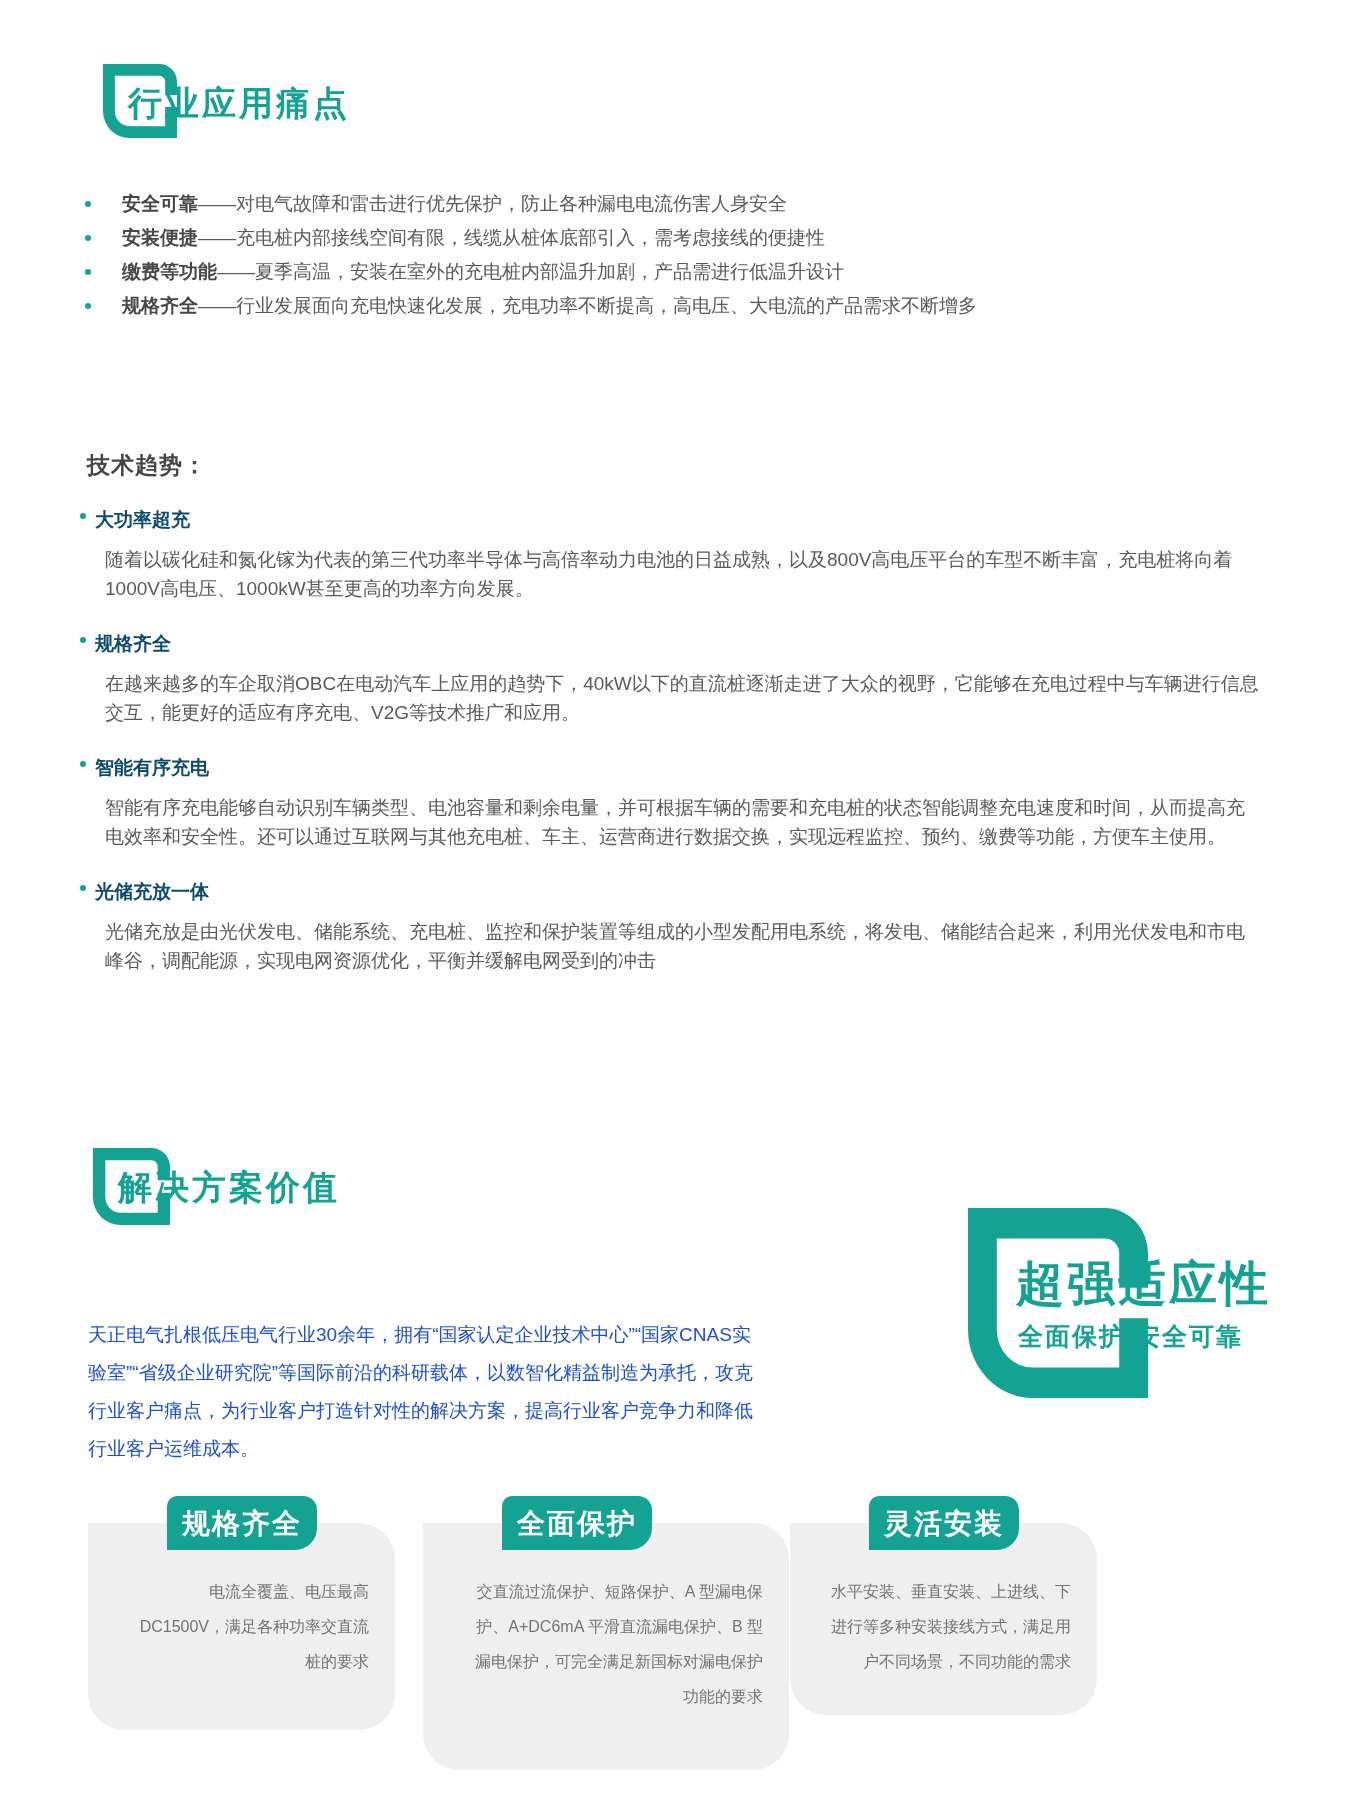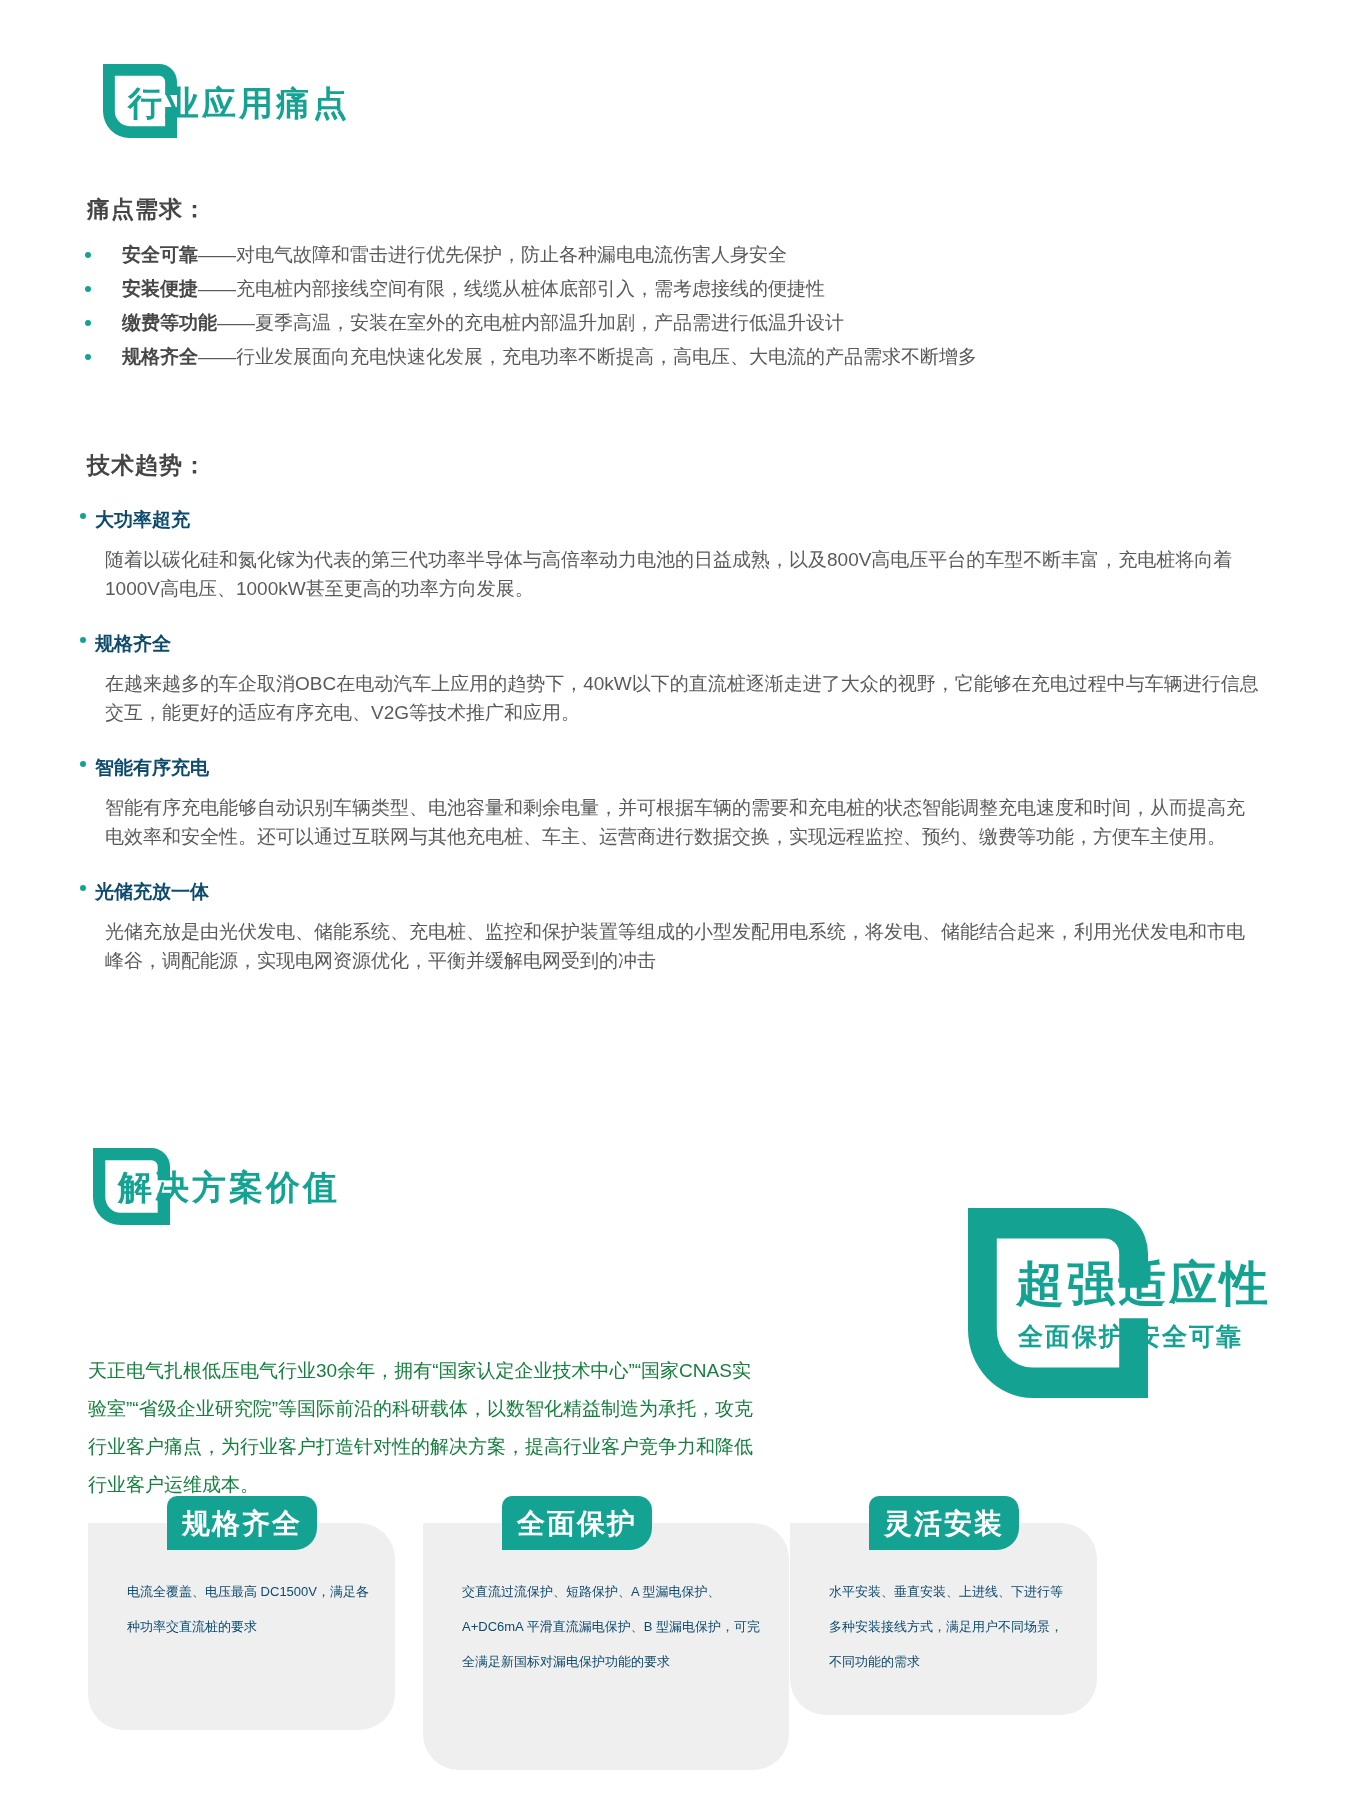--- a/index.html
+++ b/index.html
@@ -27,54 +27,53 @@
   .pain ul{list-style:none;margin:0;padding:0;}
   .pain li{position:relative;padding-left:42px;margin-bottom:14px;font-size:19px;line-height:20px;color:#5a5a5a;}
   .pain li b{color:#474747;}
   .dot{position:absolute;left:5px;top:7px;width:6px;height:6px;border-radius:50%;background:#14a393;}
   .trends{top:450px;}
   .trends .blk-heading{margin-bottom:26px;}
   .t-title{position:relative;padding-left:15px;margin:0 0 12px 0;font-size:19px;font-weight:bold;color:#0c4a6e;}
   .t-title .dot{left:0;top:6px;}
   .t-body{margin:0 0 28px 25px;width:1155px;font-size:19px;line-height:29px;color:#5a5a5a;}
   
-  .intro{position:absolute;left:88px;top:1352px;width:672px;font-size:19px;line-height:38px;color:#15803d;margin:0;}
+  .intro{position:absolute;left:88px;top:1316px;width:672px;font-size:19px;line-height:38px;color:#1d4ed8;margin:0;}
   .highlight{position:absolute;left:0;top:0;}
   .hl-icon{position:absolute;left:968px;top:1208px;}
   .hl-icon svg{width:180px;height:190px;}
   .hl-title{position:absolute;left:1016px;top:1252px;font-size:48px;font-weight:bold;color:#14a393;letter-spacing:3px;white-space:nowrap;}
   .hl-sub{position:absolute;left:1018px;top:1320px;font-size:25px;font-weight:bold;color:#14a393;letter-spacing:2px;white-space:nowrap;}
   
   .card{position:absolute;top:1523px;background:#efefef;border-radius:0 36px 36px 36px;}
   .card.c1{left:88px;width:307px;height:207px;}
   .card.c2{left:423px;width:366px;height:247px;}
   .card.c3{left:790px;width:307px;height:192px;}
   .tab{
     position:absolute;top:-27px;left:79px;width:150px;height:54px;background:#14a393;
     color:#ffffff;font-size:28px;font-weight:bold;text-align:center;line-height:56px;
     letter-spacing:2px;border-radius:10px 14px 22px 0;
   }
-  .card-body{margin:0;padding:51px 26px 0 39px;font-size:13px;line-height:35px;color:#0c4a6e;}
+  .card-body{margin:0;padding:51px 26px 0 39px;font-size:16px;line-height:35px;color:#737373;text-align:right;}
 </style>
 </head>
 <body>
 
 <div class="page">
 
   <div class="sec-head sh1">
     <span class="q-icon">
       <svg viewBox="0 0 100 100" aria-hidden="true">
         <path d="M0,0 H76 A24,24 0 0 1 100,24 V42 H84 V24 A8,8 0 0 0 76,16 H16 V64 A20,20 0 0 0 36,84 H84 V58 H100 V100 H36 A36,36 0 0 1 0,64 Z"></path>
       </svg>
     </span>
     <span class="sec-title">行业应用痛点</span>
   </div>
 
   <div class="content pain">
-    <h2 class="blk-heading">痛点需求：</h2>
     <ul>
       <li>
         <span class="dot"></span>
         <b>安全可靠</b><span>——对电气故障和雷击进行优先保护，防止各种漏电电流伤害人身安全</span>
       </li>
       <li>
         <span class="dot"></span>
         <b>安装便捷</b><span>——充电桩内部接线空间有限，线缆从桩体底部引入，需考虑接线的便捷性</span>
       </li>
       <li>

